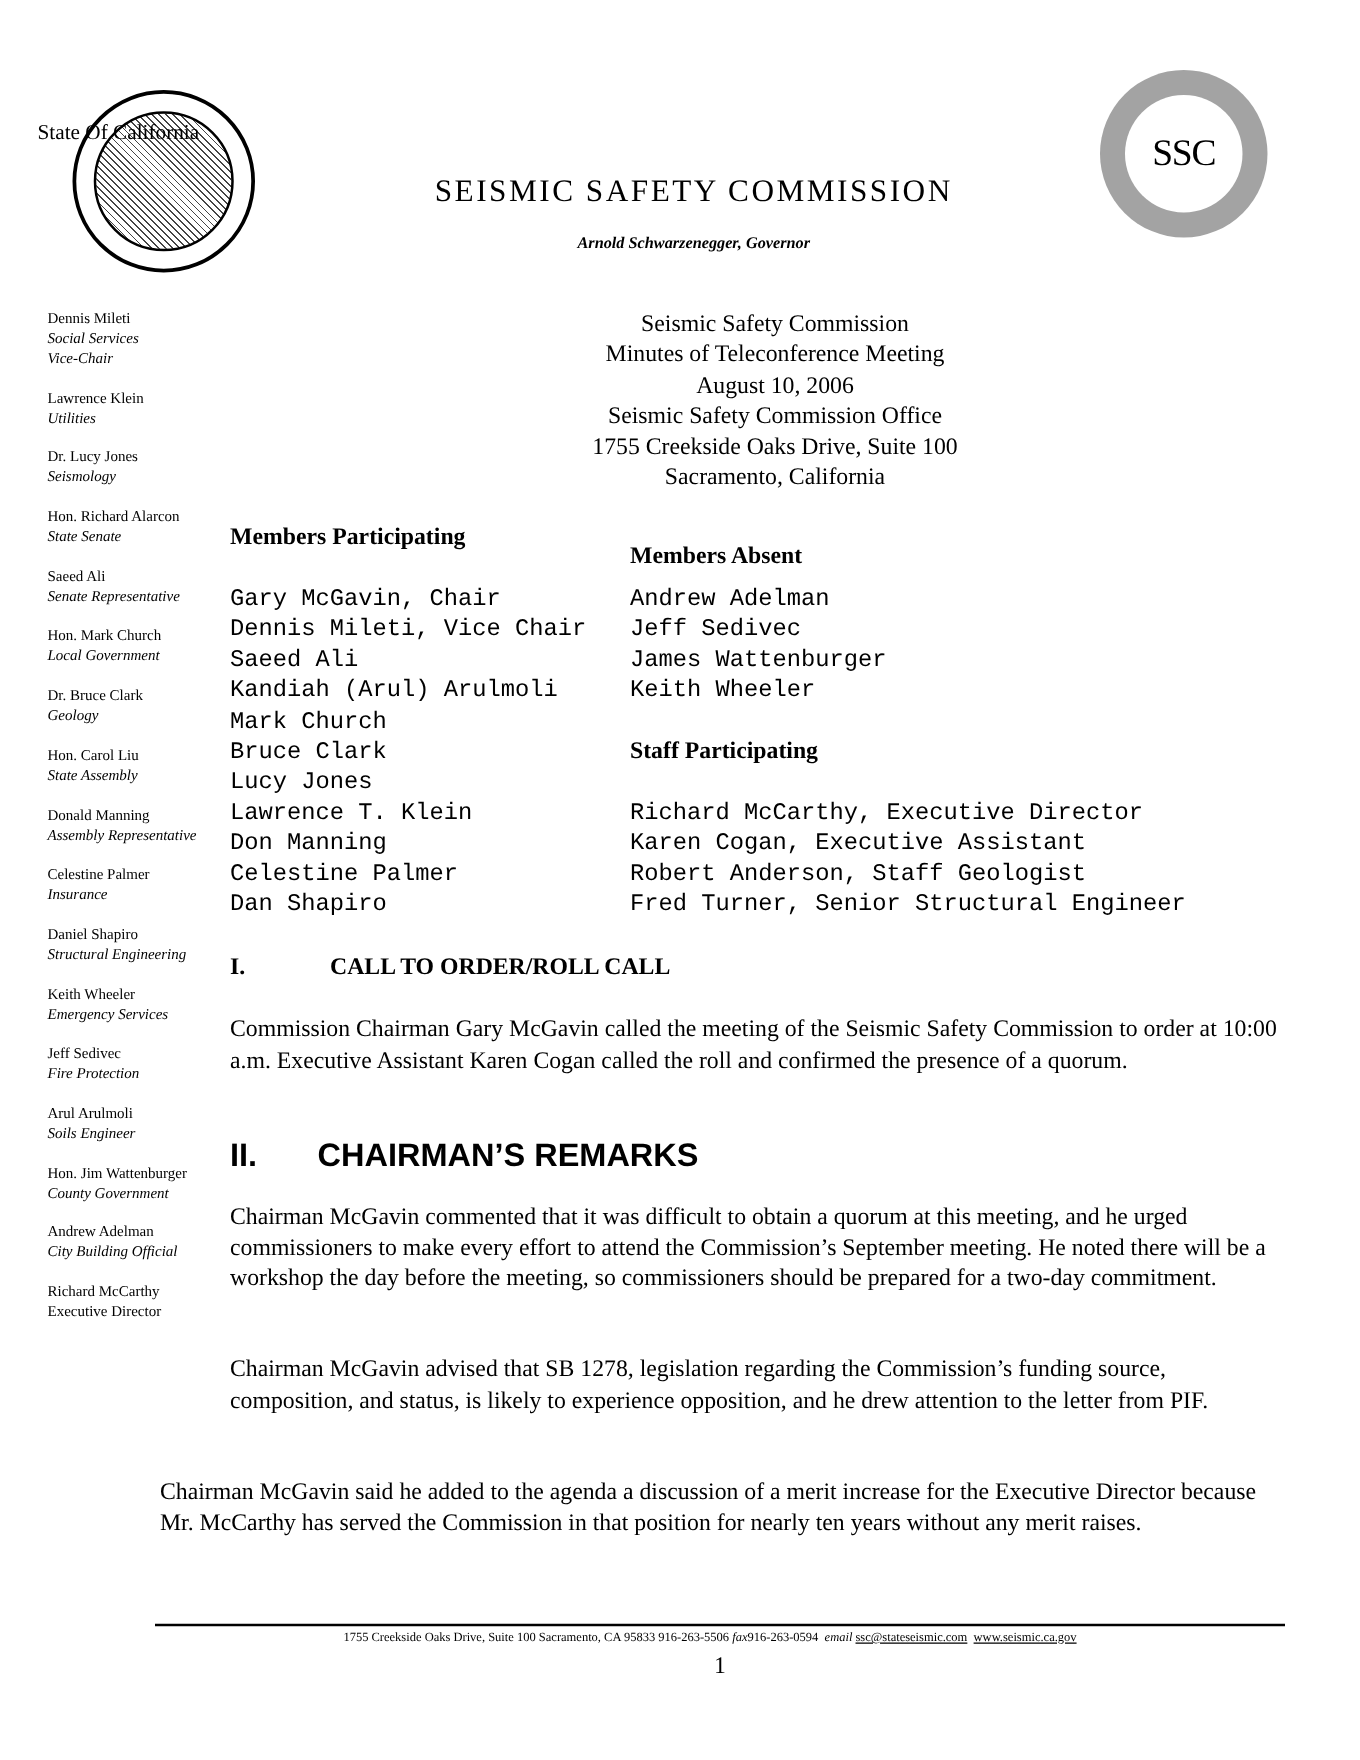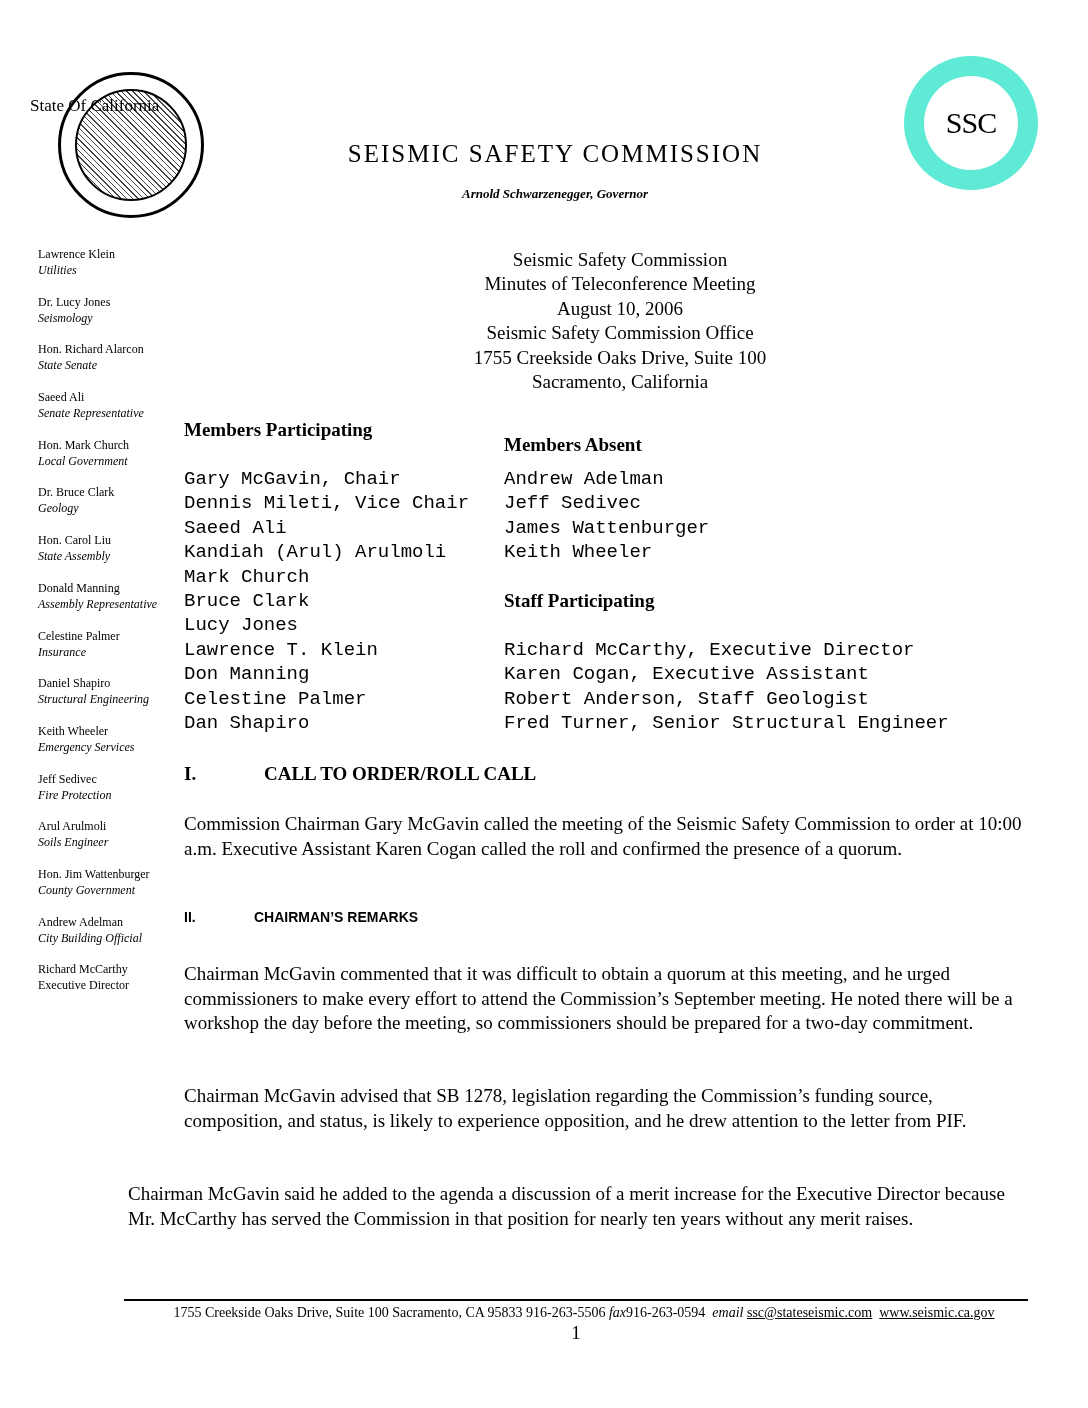--- a/index.html
+++ b/index.html
@@ -1,58 +1,63 @@
 <!DOCTYPE html>
 <html><head>
 <meta charset="utf-8">
 <style>
   html, body { margin: 0; padding: 0; background: #fff; }
   body { width: 1088px; height: 1408px; position: relative; overflow: hidden; color: #000; font-family: "Liberation Serif", serif; }
   .abs { position: absolute; }
   .seal { position: absolute; border-radius: 50%; }
   .seal-left { left: 58px; top: 72px; width: 146px; height: 146px; border: 3px solid #000; box-sizing: border-box; }
   .seal-left .inner { position: absolute; left: 14px; top: 14px; right: 14px; bottom: 14px; border-radius: 50%; border: 2px solid #000; background: repeating-linear-gradient(45deg,#fff 0 3px,#444 3px 4px); }
-  .seal-right { left: 904px; top: 56px; width: 134px; height: 134px; background: #5eead4; }
+  .seal-right { left: 880px; top: 56px; width: 134px; height: 134px; background: #a3a3a3; }
   .seal-right .inner { position: absolute; left: 20px; top: 20px; right: 20px; bottom: 20px; border-radius: 50%; background: #fff; display:flex; align-items:center; justify-content:center; font-size: 30px; letter-spacing: -1px; }
   .hdr-state { left: 0; width: 1088px; top: 96px; text-align: left; font-size: 17px; padding-left: 30px; box-sizing: border-box; }
   .hdr-comm { left: 0; width: 1088px; top: 140px; text-align: center; font-size: 25px; letter-spacing: 2px; padding-left: 22px; box-sizing: border-box; }
   .hdr-gov { left: 0; width: 1088px; top: 186px; text-align: center; font-size: 13px; font-weight: bold; font-style: italic; padding-left: 22px; box-sizing: border-box; }
   .sidebar { left: 38px; top: 246px; width: 140px; font-size: 12px; line-height: 16px; }
   .sb-item { margin-bottom: 15.7px; }
   .sb-name { display: block; }
   .sb-role { display: block; font-style: italic; }
   .meet { left: 420px; width: 400px; top: 248px; text-align: center; font-size: 19px; line-height: 24.4px; }
   .colhead { font-weight: bold; font-size: 19px; }
   .list { font-size: 19px; line-height: 24.4px; font-family: Liberation Mono, monospace; }
   .sec1 { left: 184px; top: 763px; font-size: 19px; font-weight: bold; }
   .sec1 .num { display: inline-block; width: 80px; }
-  .sec2 { left: 184px; top: 909px; font-family: "Liberation Sans", sans-serif; font-size: 14px; font-weight: bold; }
+  .sec2 { left: 184px; top: 909px; font-family: "Liberation Sans", sans-serif; font-size: 26px; font-weight: bold; }
   .sec2 .num { display: inline-block; width: 70px; }
   .para { font-size: 19px; line-height: 24.5px; }
   .footer-line { left: 124px; top: 1299px; width: 904px; height: 2px; background: #000; }
-  .footer { left: 132px; width: 904px; top: 1305px; text-align: center; font-size: 14px; }
+  .footer { left: 116px; width: 904px; top: 1305px; text-align: center; font-size: 10px; }
   .footer .em { font-style: italic; }
   .footer .u { text-decoration: underline; }
   .pagenum { left: 124px; width: 904px; top: 1322px; text-align: center; font-size: 19px; }
 </style>
 </head>
 <body>
 
 <div class="seal seal-left" title="The Great Seal of the State of California">
     <div class="inner"></div>
   </div>
 <div class="seal seal-right" title="STATE OF CALIFORNIA · Seismic Safety Commission">
   <div class="inner">SSC</div>
 </div>
 
 <div class="abs hdr-state">State Of California</div>
 <div class="abs hdr-comm">SEISMIC SAFETY COMMISSION</div>
 <div class="abs hdr-gov">Arnold Schwarzenegger, Governor</div>
 
 <div class="abs sidebar" id="sidebar">
+    <div class="sb-item">
+      <span class="sb-name">Dennis Mileti</span>
+      <span class="sb-role">Social Services</span>
+      <span class="sb-role">Vice-Chair</span>
+    </div>
     <div class="sb-item">
       <span class="sb-name">Lawrence Klein</span>
       <span class="sb-role">Utilities</span>
     </div>
     <div class="sb-item">
       <span class="sb-name">Dr. Lucy Jones</span>
       <span class="sb-role">Seismology</span>
     </div>
     <div class="sb-item">
       <span class="sb-name">Hon. Richard Alarcon</span>

